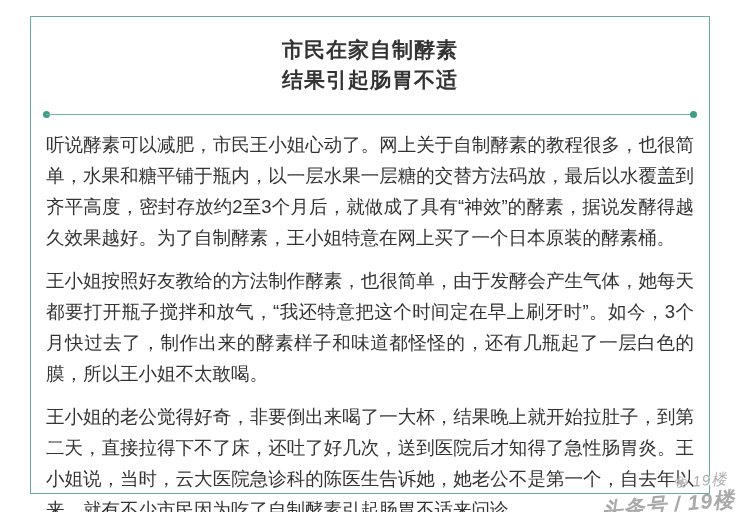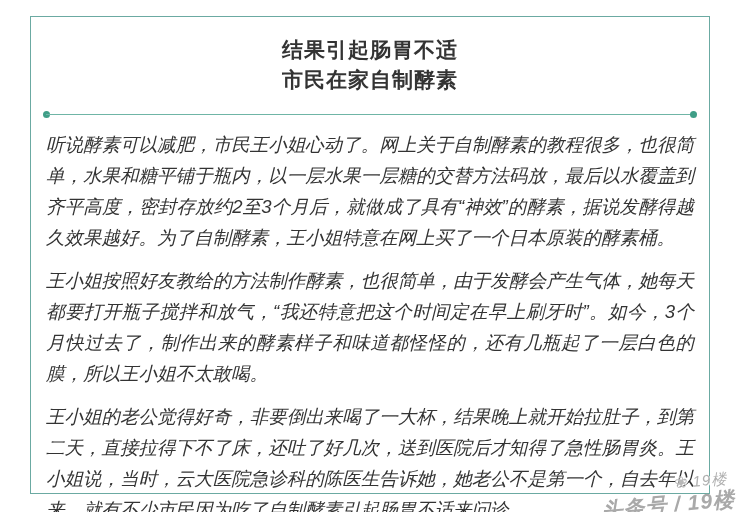--- a/index.html
+++ b/index.html
@@ -59,21 +59,20 @@
   .title-separator .sep-dot.right { right: 0; }
   .article-body {
     padding: 11px 15px 0 15px;
     color: #333333;
     font-size: 18.5px;
     line-height: 31px;
     text-align: justify;
   }
   .article-body p {
     margin: 0 0 12px 0;
-    font-style: italic;
   }
   .watermark {
     position: absolute;
     right: 2px;
     bottom: 2px;
     text-align: right;
     color: #afafaf;
     font-style: italic;
     transform: rotate(-5deg);
     transform-origin: 100% 100%;
@@ -99,22 +98,22 @@
   }
 </style>
 </head>
 <body>
 
 <div class="screen">
 
   <div class="article-card">
 
     <div class="article-title">
+      <div>市民在家自制酵素</div>
       <div>结果引起肠胃不适</div>
-      <div>市民在家自制酵素</div>
     </div>
 
     <div class="title-separator">
       <span class="sep-dot left"></span>
       <span class="sep-line"></span>
       <span class="sep-dot right"></span>
     </div>
 
     <div class="article-body">
       <p>听说酵素可以减肥，市民王小姐心动了。网上关于自制酵素的教程很多，也很简单，水果和糖平铺于瓶内，以一层水果一层糖的交替方法码放，最后以水覆盖到齐平高度，密封存放约2至3个月后，就做成了具有“神效”的酵素，据说发酵得越久效果越好。为了自制酵素，王小姐特意在网上买了一个日本原装的酵素桶。</p>

